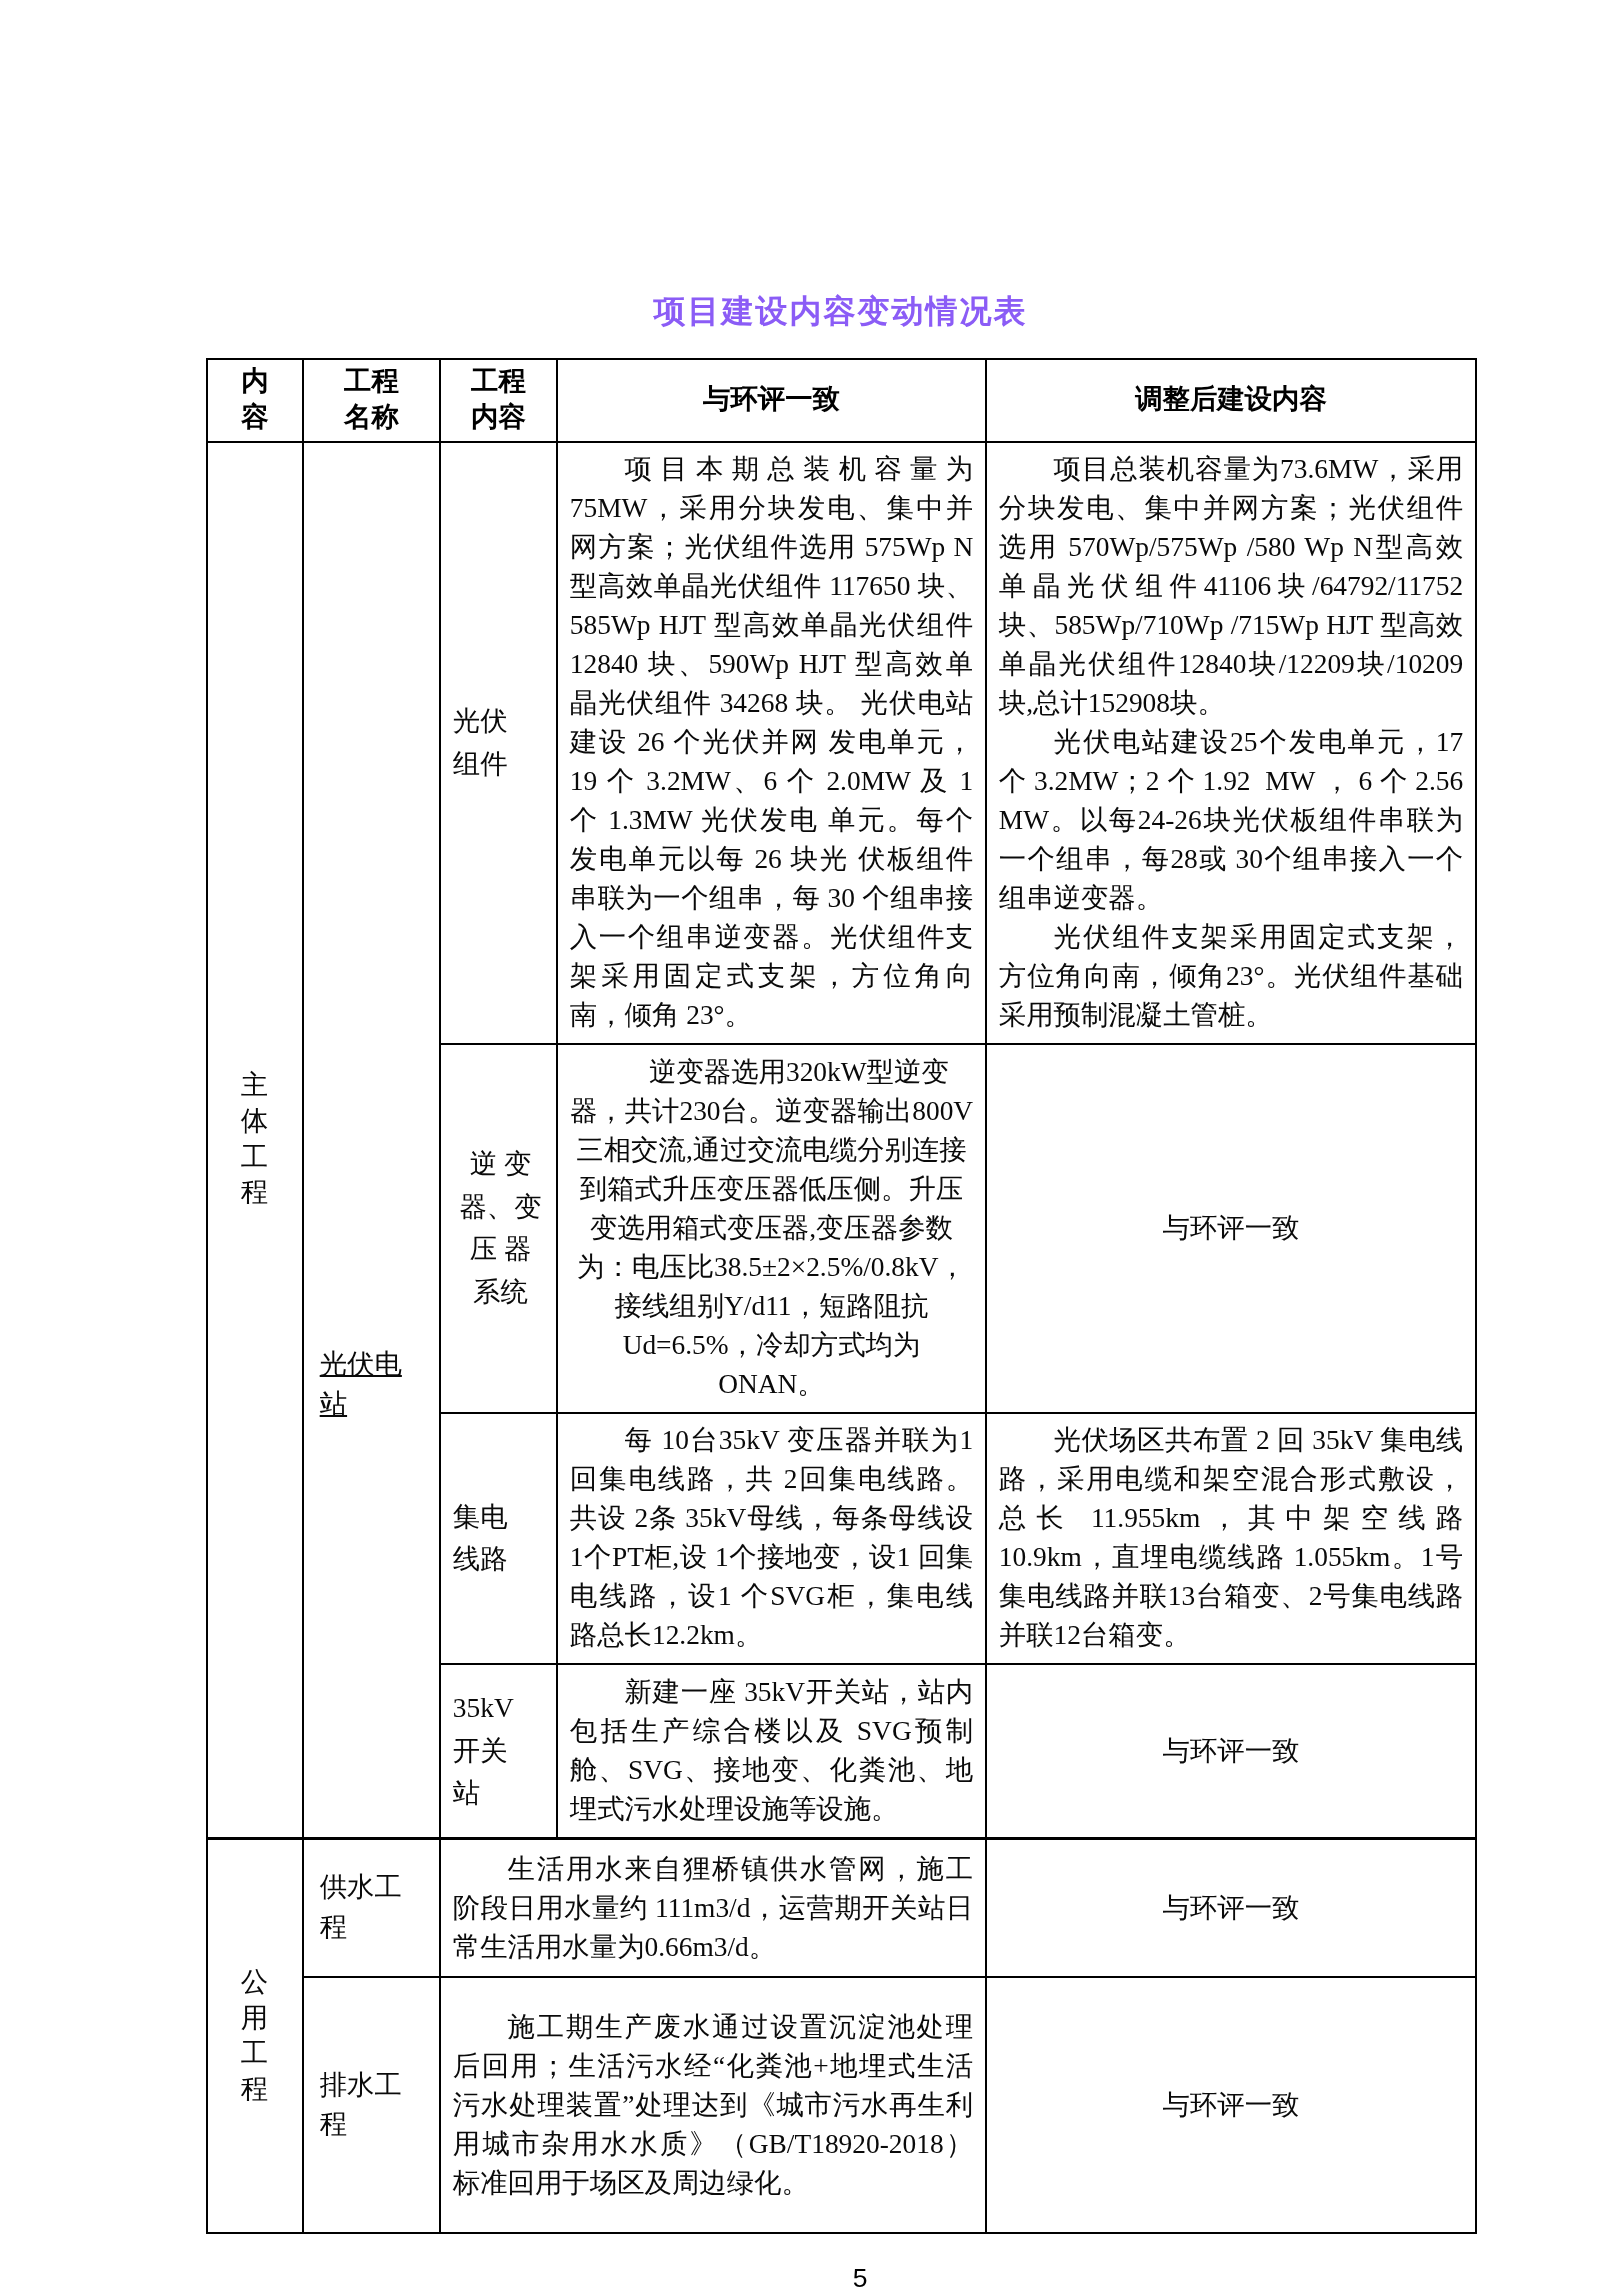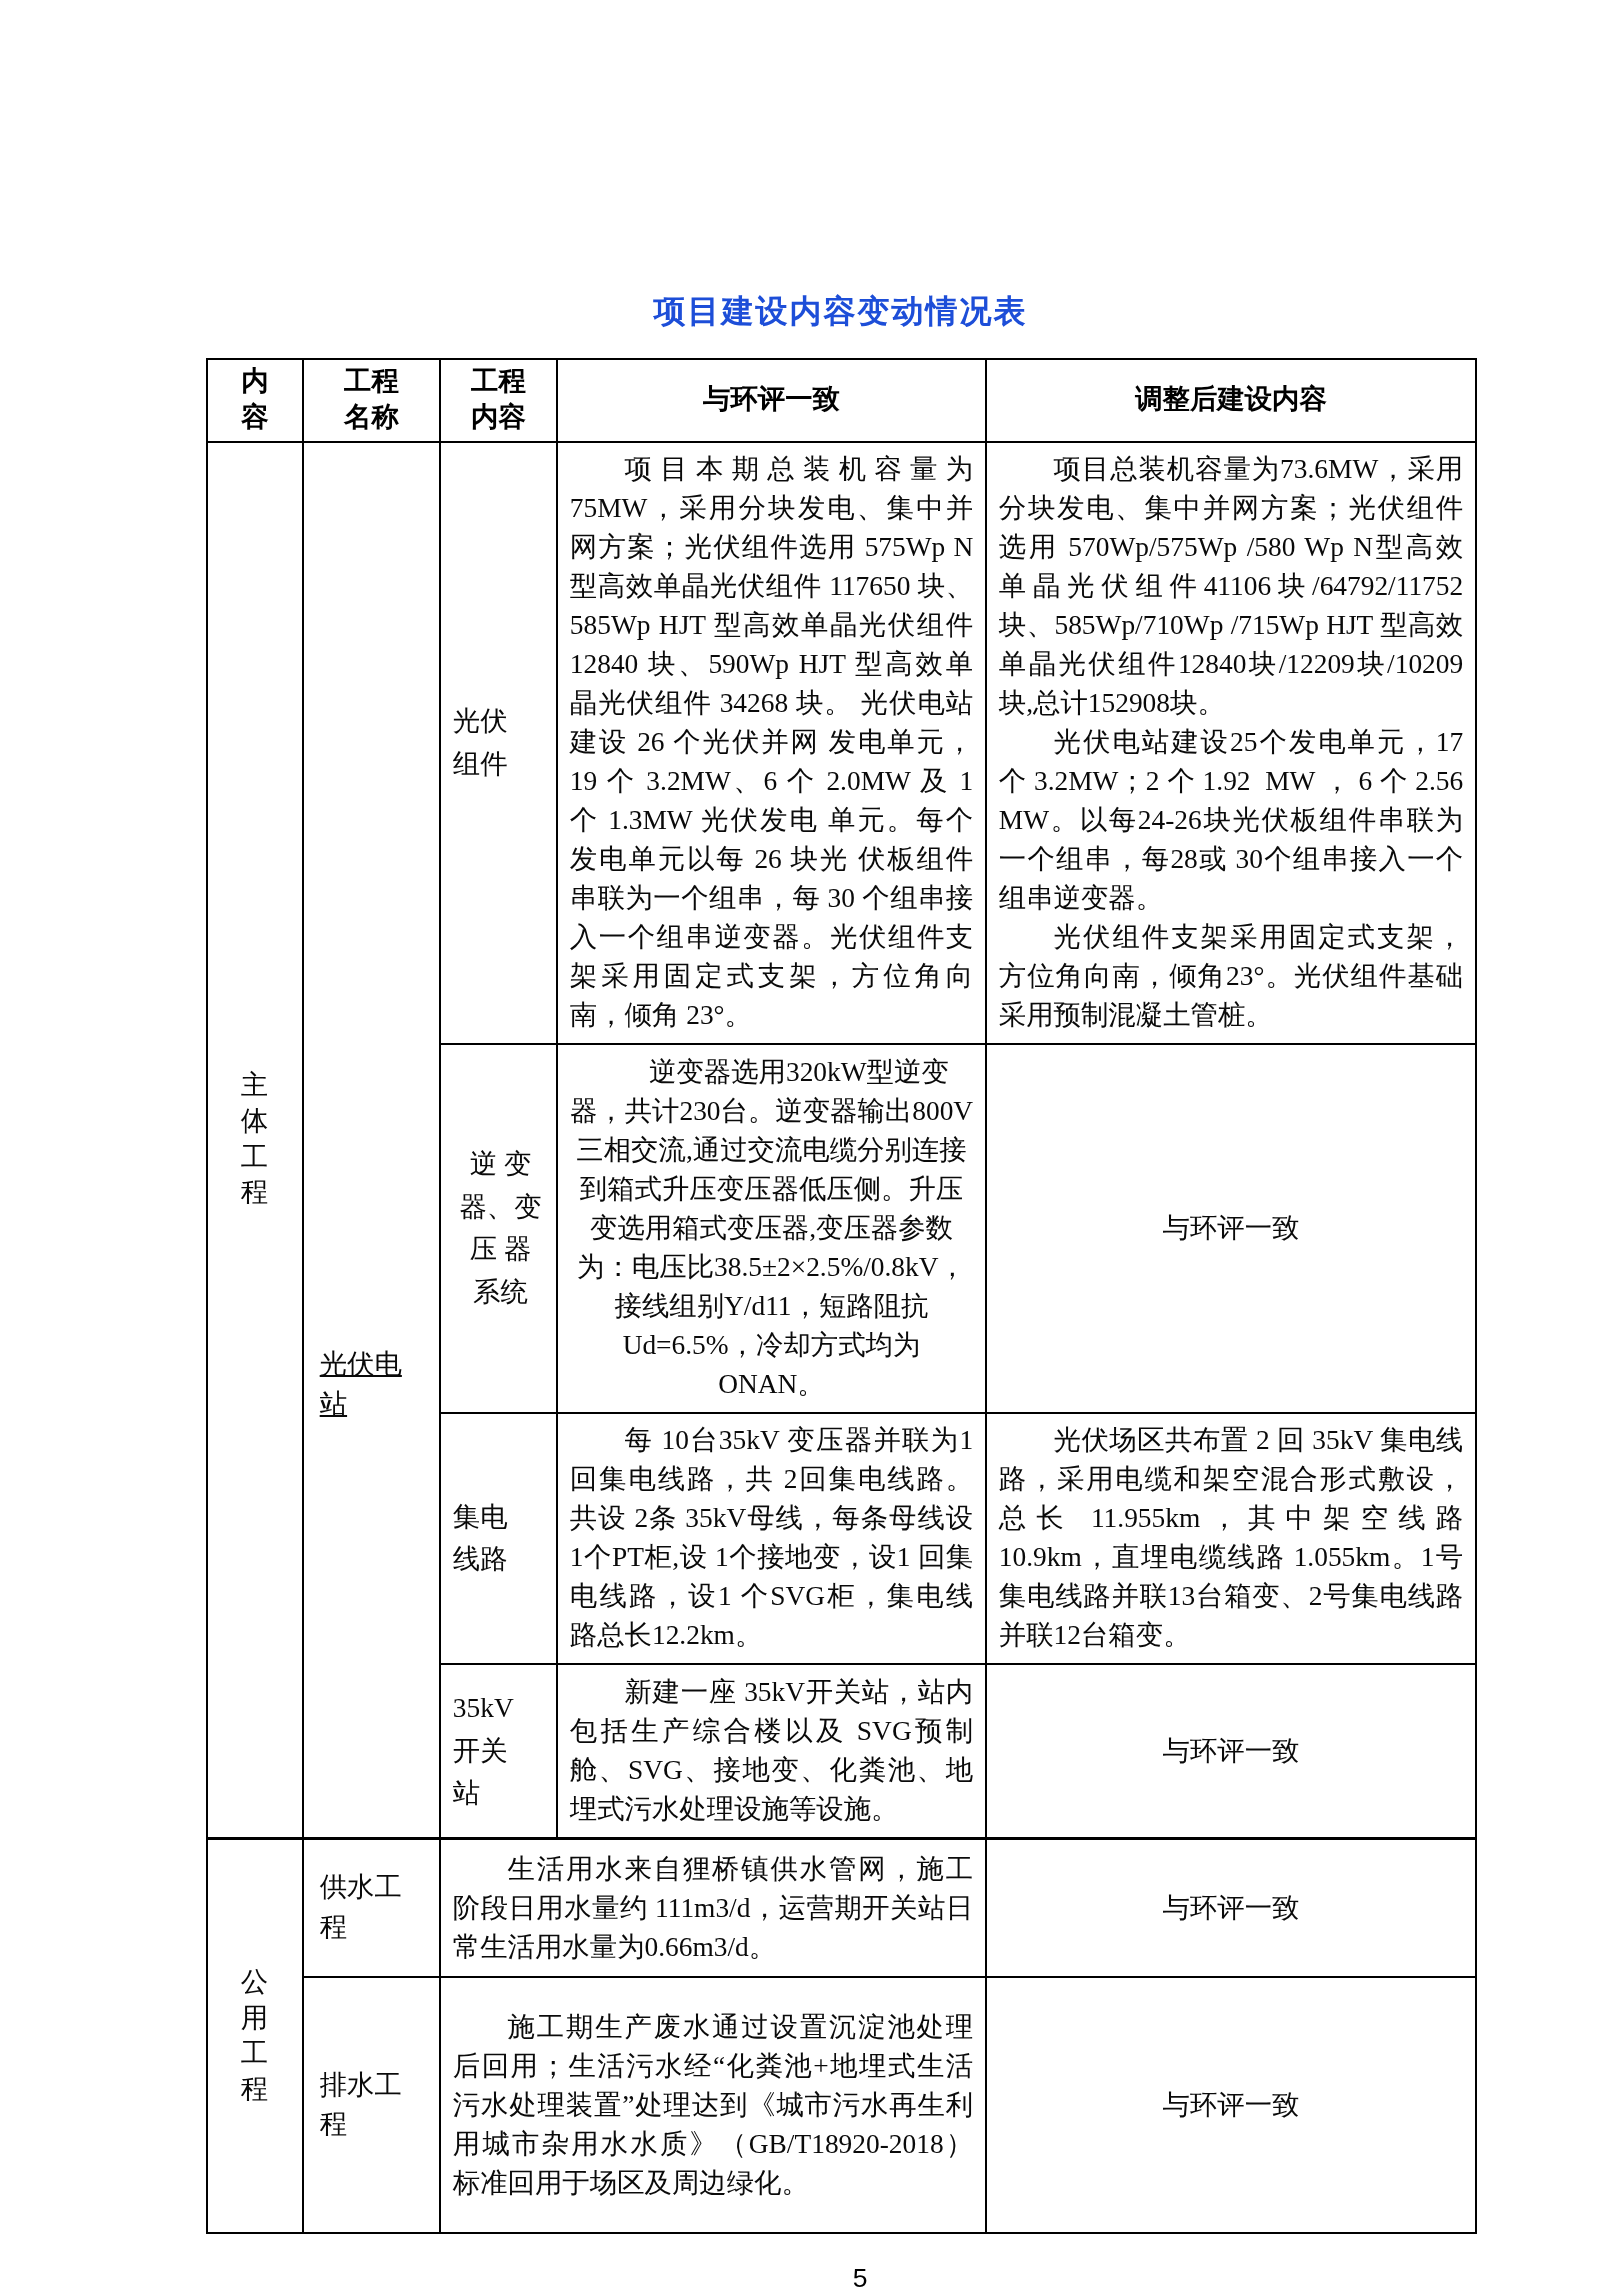--- a/index.html
+++ b/index.html
@@ -15,21 +15,21 @@
     width: 1269px;
     margin-left: 206px;
     padding-top: 290px;
   }
   .title {
     font-size: 32px;
     font-weight: bold;
     text-align: center;
     letter-spacing: 2px;
     margin-bottom: 23.5px;
-    color: #1d4ed8;
+    color: #8b5cf6;
   }
   table.doc-table {
     width: 1269px;
     table-layout: fixed;
     border-collapse: collapse;
     border: 2.9px solid #000;
   }
   .doc-table th, .doc-table td {
     border: 2px solid #000;
     vertical-align: middle;

